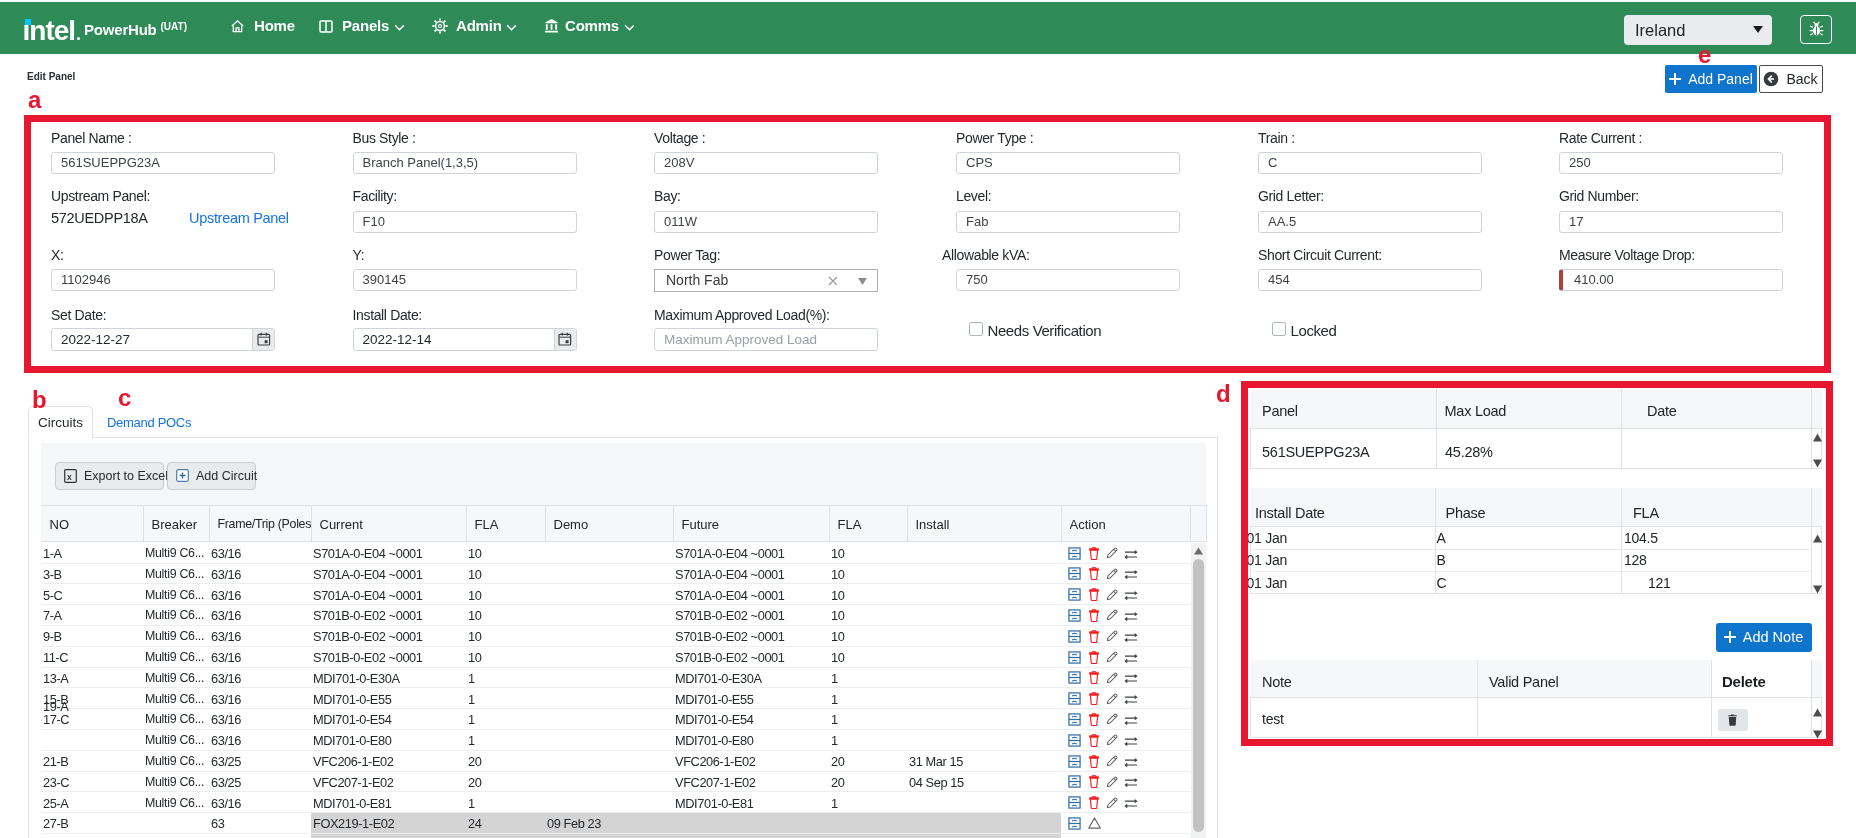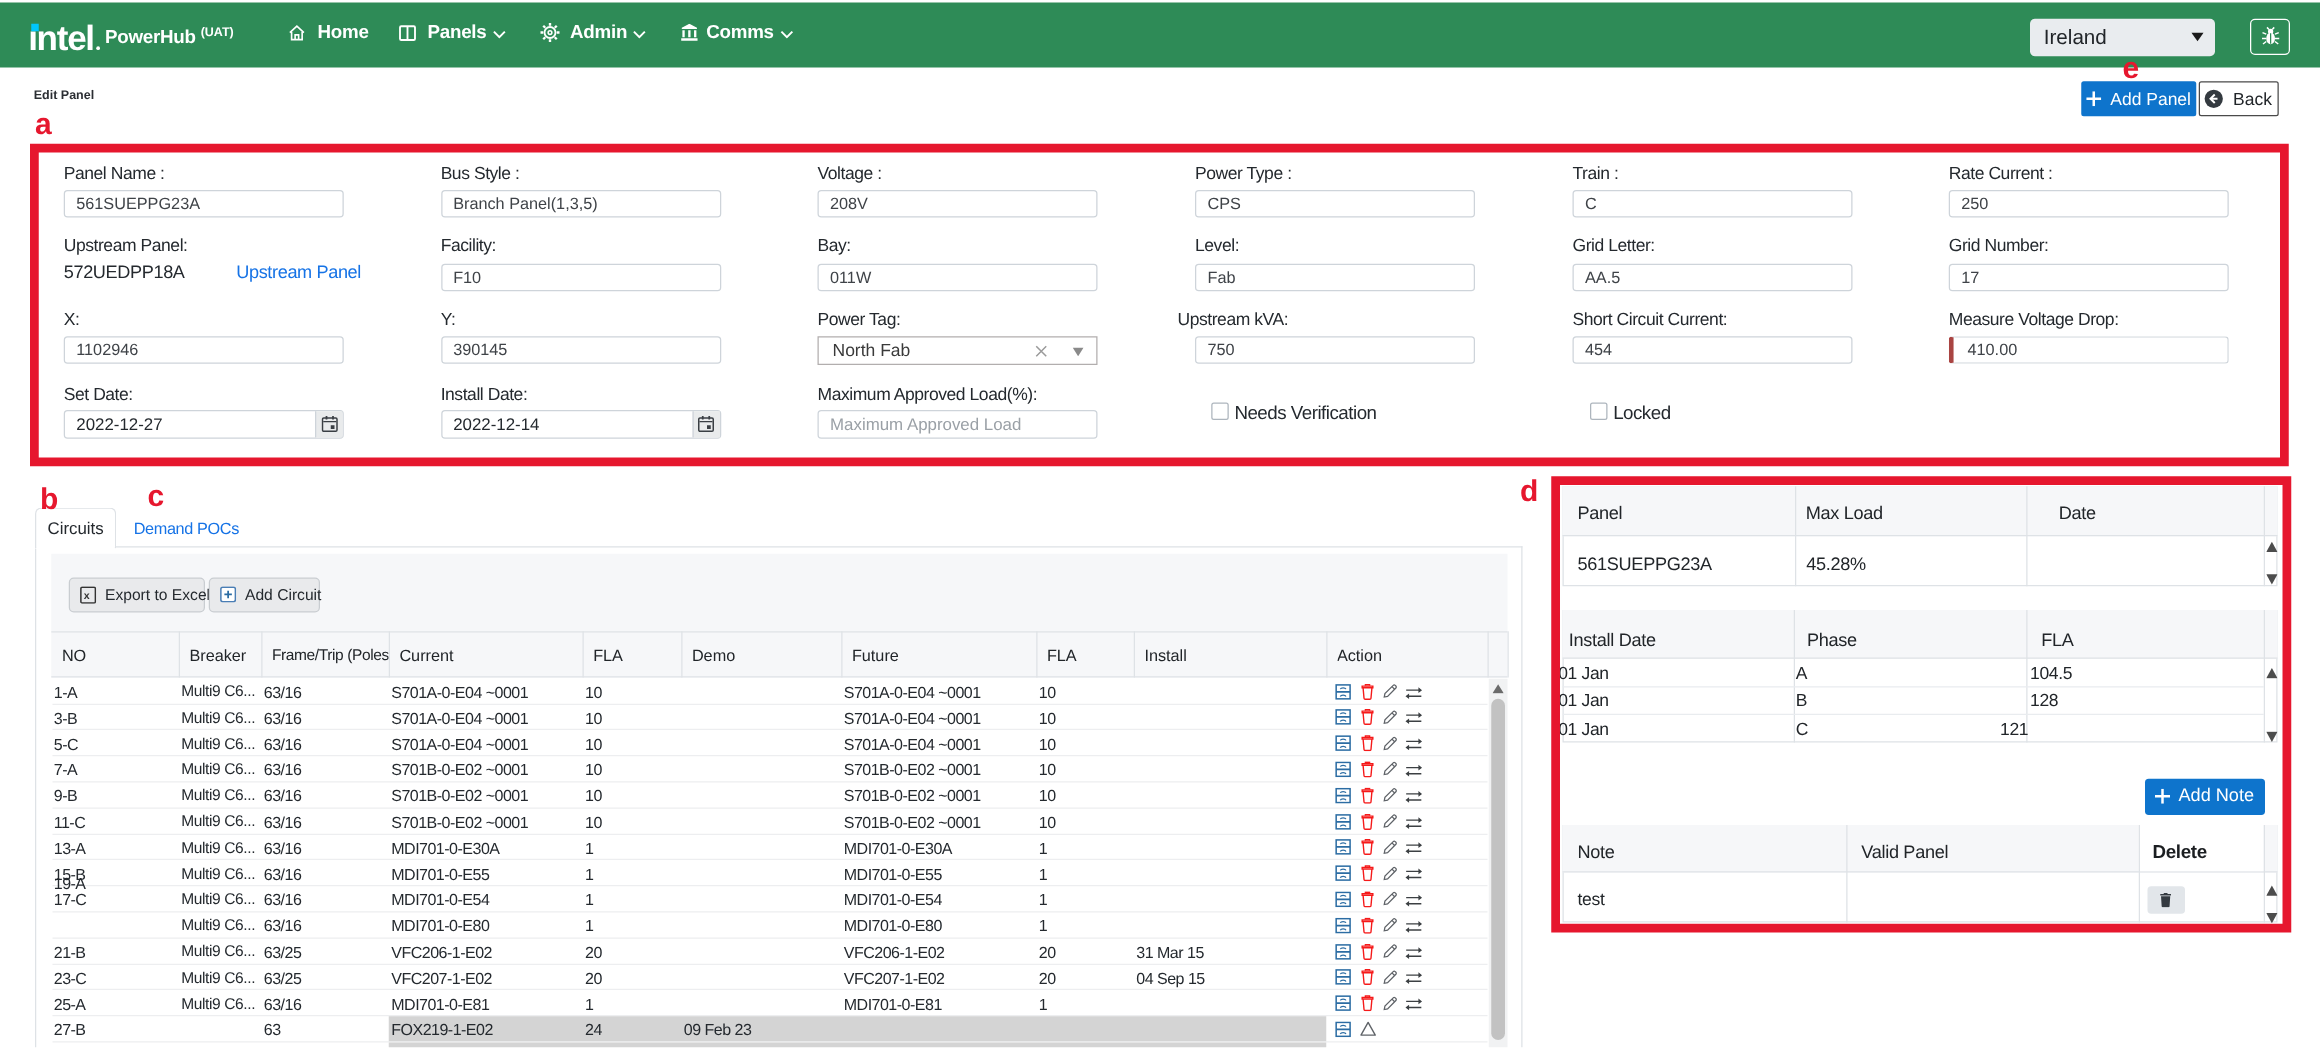--- a/index.html
+++ b/index.html
@@ -144,21 +144,21 @@
 <div class="abs" style="left:51px;top:210px;font-size:14.5px;color:#24292e;letter-spacing:-0.3px">572UEDPP18A</div>
 <div class="abs" style="left:189px;top:210px;font-size:14.5px;color:#1673e6;letter-spacing:-0.3px">Upstream Panel</div>
 <div class="inp" style="left:352.5px;top:210.5px">F10</div>
 <div class="inp" style="left:654px;top:210.5px">011W</div>
 <div class="inp" style="left:956px;top:210.5px">Fab</div>
 <div class="inp" style="left:1258px;top:210.5px">AA.5</div>
 <div class="inp" style="left:1559px;top:210.5px">17</div>
 <div class="lbl" style="left:51px;top:246.5px">X:</div>
 <div class="lbl" style="left:352.5px;top:246.5px">Y:</div>
 <div class="lbl" style="left:654px;top:246.5px">Power Tag:</div>
-<div class="lbl" style="left:942px;top:246.5px">Upstream kVA:</div>
+<div class="lbl" style="left:942px;top:246.5px">Allowable kVA:</div>
 <div class="lbl" style="left:1258px;top:246.5px">Short Circuit Current:</div>
 <div class="lbl" style="left:1559px;top:246.5px">Measure Voltage Drop:</div>
 <div class="inp" style="left:51px;top:269px">1102946</div>
 <div class="inp" style="left:352.5px;top:269px">390145</div>
 <div class="abs" style="left:654px;top:269px;width:224px;height:22.5px;border:1px solid #b2aeae;background:#fff;
 font-size:14px;color:#3a3a3a;line-height:21px;padding-left:11px">North Fab
 <svg style="position:absolute;right:39px;top:6px" width="10" height="10" viewBox="0 0 10 10" stroke="#9a9a9a" stroke-width="1.2">
       <path d="M1 1 9 9M9 1 1 9"></path>
     </svg>
 <svg style="position:absolute;right:10px;top:7.5px" width="9" height="7" viewBox="0 0 10 8" fill="#8a8a8a">
@@ -756,21 +756,21 @@
 <div class="rp-h" style="left:1246.5px;top:530.0px;font-size:14px">01 Jan</div>
 <div class="rp-h" style="left:1436.5px;top:530.0px;font-size:14px">A</div>
 <div class="rp-h" style="left:1624px;top:530.0px;font-size:14px">104.5</div>
 <div class="abs" style="left:1250px;top:548.9px;width:561px;height:1px;background:#e9ecef"></div>
 <div class="rp-h" style="left:1246.5px;top:552.4px;font-size:14px">01 Jan</div>
 <div class="rp-h" style="left:1436.5px;top:552.4px;font-size:14px">B</div>
 <div class="rp-h" style="left:1624px;top:552.4px;font-size:14px">128</div>
 <div class="abs" style="left:1250px;top:571.3px;width:561px;height:1px;background:#e9ecef"></div>
 <div class="rp-h" style="left:1246.5px;top:574.8px;font-size:14px">01 Jan</div>
 <div class="rp-h" style="left:1436.5px;top:574.8px;font-size:14px">C</div>
-<div class="rp-h" style="left:1600px;top:574.8px;font-size:14px">121</div>
+<div class="rp-h" style="left:1648px;top:574.8px;font-size:14px">121</div>
 <svg class="abs" style="left:1812.5px;top:534px" width="9" height="9" viewBox="0 0 10 9" fill="#4c4c4c">
     <path d="M5 0 10 9H0z"></path>
   </svg>
 <svg class="abs" style="left:1812.5px;top:584.5px" width="9" height="9" viewBox="0 0 10 9" fill="#4c4c4c">
     <path d="M5 9 0 0H10z"></path>
   </svg>
 <div class="abs" style="left:1715.5px;top:622.5px;width:96px;height:29px;background:#0e74cc;border-radius:3px;
 display:flex;align-items:center;justify-content:center;color:#fff;font-size:14.5px"><span style="margin-right:7px;display:flex">
       <svg width="12" height="12" viewBox="0 0 12 12" fill="#fff">
         <path d="M5 0h2v5h5v2H7v5H5V7H0V5h5z"></path>

